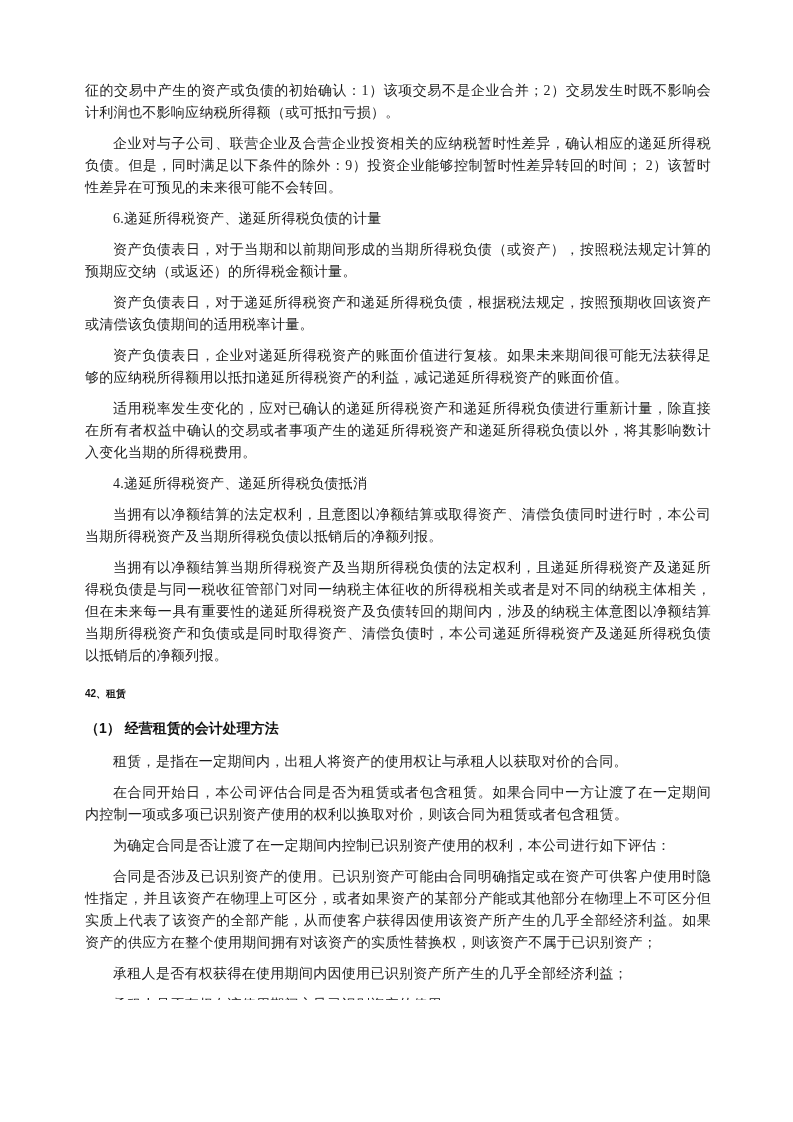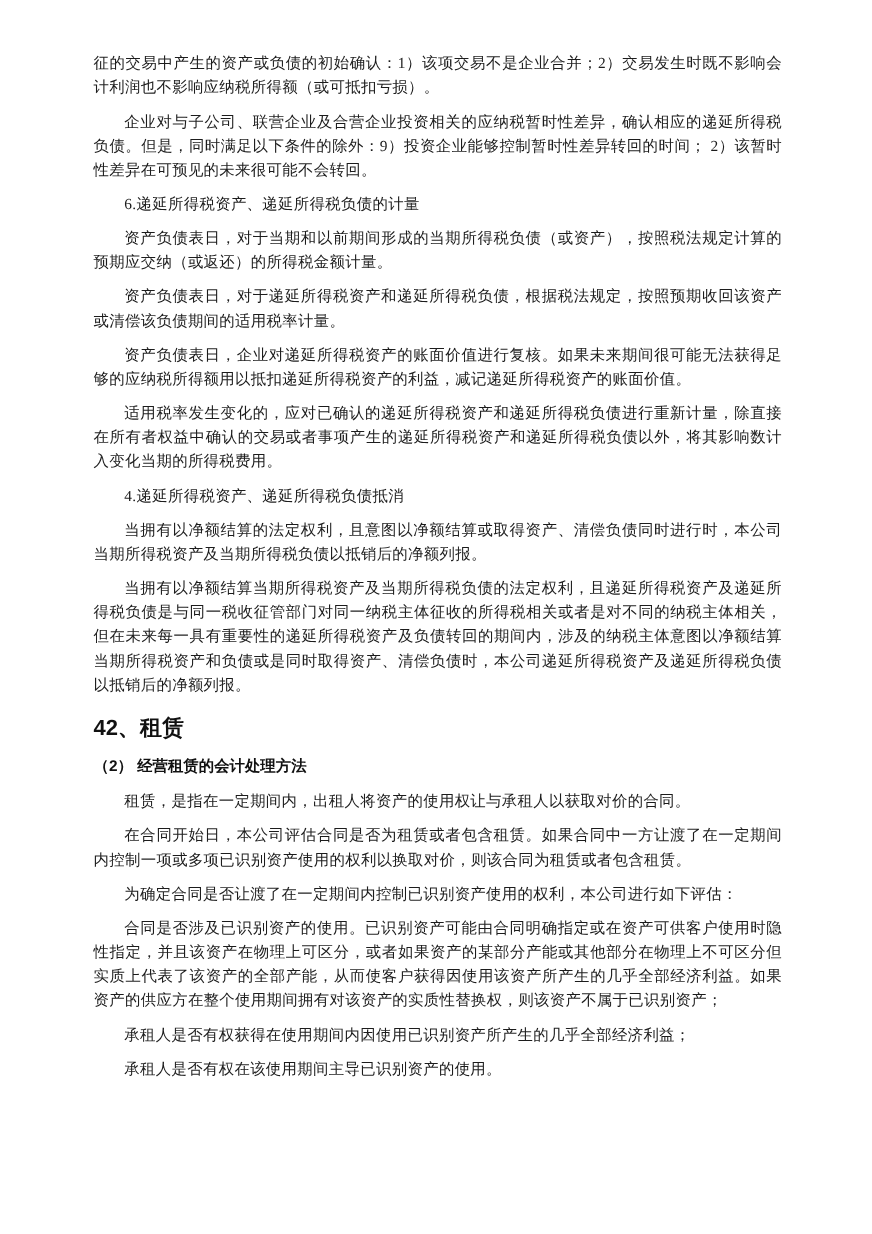--- a/index.html
+++ b/index.html
@@ -7,40 +7,40 @@
     padding: 0;
     background: #ffffff;
   }
   .page {
     position: relative;
     width: 793px;
     height: 1000px;
     margin: 0 auto;
     background: #ffffff;
     box-sizing: border-box;
-    padding: 48px 82px 40px 85px;
+    padding: 80px 82px 40px 85px;
     overflow: hidden;
     font-family: "Liberation Serif", "DejaVu Serif", serif;
     color: #1c1c1c;
   }
   .body-text {
     font-size: 14px;
     line-height: 22px;
     text-align: justify;
     margin: 0 0 9px 0;
     text-indent: 2em;
     letter-spacing: 0.3px;
   }
   .body-text.no-indent {
     text-indent: 0;
   }
   .heading-1 {
     font-family: "Liberation Sans", "DejaVu Sans", sans-serif;
     font-weight: bold;
-    font-size: 20px;
+    font-size: 10px;
     line-height: 22px;
     margin: 16px 0 12px 0;
     text-indent: 0;
     color: #111111;
   }
   .heading-2 {
     font-family: "Liberation Sans", "DejaVu Sans", sans-serif;
     font-weight: bold;
     font-size: 14px;
     line-height: 22px;
@@ -57,20 +57,20 @@
   <p class="body-text">企业对与子公司、联营企业及合营企业投资相关的应纳税暂时性差异，确认相应的递延所得税负债。但是，同时满足以下条件的除外：9）投资企业能够控制暂时性差异转回的时间； 2）该暂时性差异在可预见的未来很可能不会转回。</p>
   <p class="body-text">6.递延所得税资产、递延所得税负债的计量</p>
   <p class="body-text">资产负债表日，对于当期和以前期间形成的当期所得税负债（或资产），按照税法规定计算的预期应交纳（或返还）的所得税金额计量。</p>
   <p class="body-text">资产负债表日，对于递延所得税资产和递延所得税负债，根据税法规定，按照预期收回该资产或清偿该负债期间的适用税率计量。</p>
   <p class="body-text">资产负债表日，企业对递延所得税资产的账面价值进行复核。如果未来期间很可能无法获得足够的应纳税所得额用以抵扣递延所得税资产的利益，减记递延所得税资产的账面价值。</p>
   <p class="body-text">适用税率发生变化的，应对已确认的递延所得税资产和递延所得税负债进行重新计量，除直接在所有者权益中确认的交易或者事项产生的递延所得税资产和递延所得税负债以外，将其影响数计入变化当期的所得税费用。</p>
   <p class="body-text">4.递延所得税资产、递延所得税负债抵消</p>
   <p class="body-text">当拥有以净额结算的法定权利，且意图以净额结算或取得资产、清偿负债同时进行时，本公司当期所得税资产及当期所得税负债以抵销后的净额列报。</p>
   <p class="body-text">当拥有以净额结算当期所得税资产及当期所得税负债的法定权利，且递延所得税资产及递延所得税负债是与同一税收征管部门对同一纳税主体征收的所得税相关或者是对不同的纳税主体相关，但在未来每一具有重要性的递延所得税资产及负债转回的期间内，涉及的纳税主体意图以净额结算当期所得税资产和负债或是同时取得资产、清偿负债时，本公司递延所得税资产及递延所得税负债以抵销后的净额列报。</p>
   <h2 class="heading-1">42、租赁</h2>
-  <h3 class="heading-2">（2）  经营租赁的会计处理方法</h3>
+  <h3 class="heading-2">（1）  经营租赁的会计处理方法</h3>
   <p class="body-text">租赁，是指在一定期间内，出租人将资产的使用权让与承租人以获取对价的合同。</p>
   <p class="body-text">在合同开始日，本公司评估合同是否为租赁或者包含租赁。如果合同中一方让渡了在一定期间内控制一项或多项已识别资产使用的权利以换取对价，则该合同为租赁或者包含租赁。</p>
   <p class="body-text">为确定合同是否让渡了在一定期间内控制已识别资产使用的权利，本公司进行如下评估：</p>
   <p class="body-text">合同是否涉及已识别资产的使用。已识别资产可能由合同明确指定或在资产可供客户使用时隐性指定，并且该资产在物理上可区分，或者如果资产的某部分产能或其他部分在物理上不可区分但实质上代表了该资产的全部产能，从而使客户获得因使用该资产所产生的几乎全部经济利益。如果资产的供应方在整个使用期间拥有对该资产的实质性替换权，则该资产不属于已识别资产；</p>
   <p class="body-text">承租人是否有权获得在使用期间内因使用已识别资产所产生的几乎全部经济利益；</p>
   <p class="body-text">承租人是否有权在该使用期间主导已识别资产的使用。</p>
 </div>
 
 </body></html>

